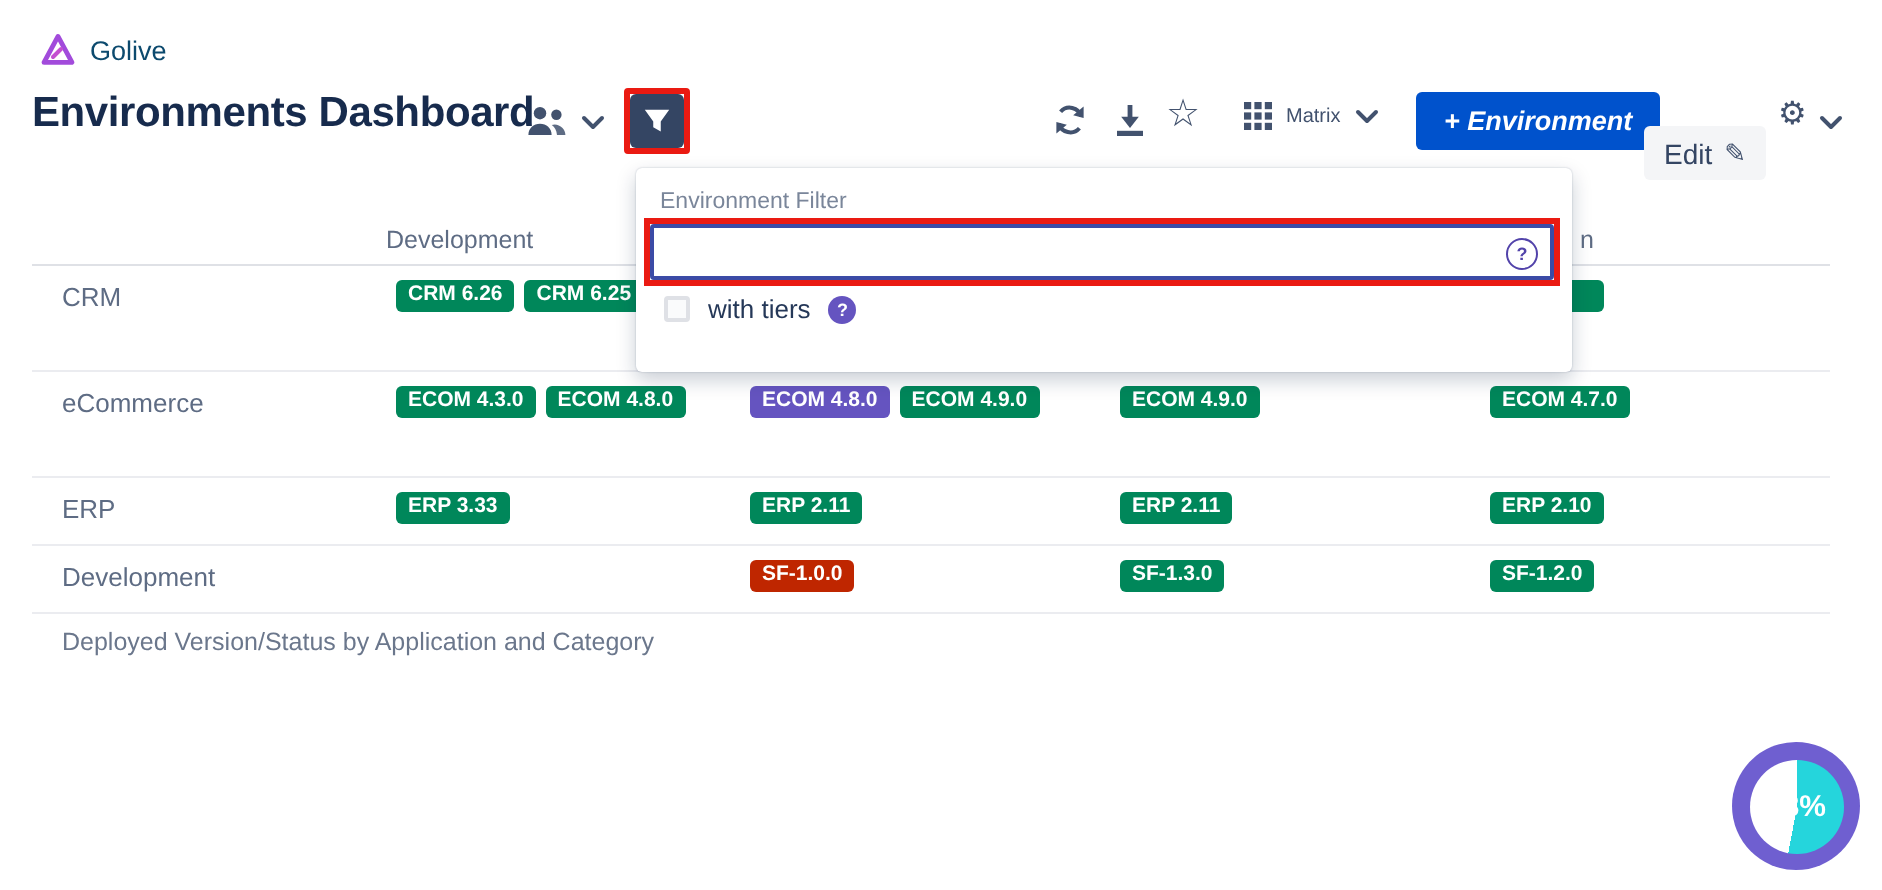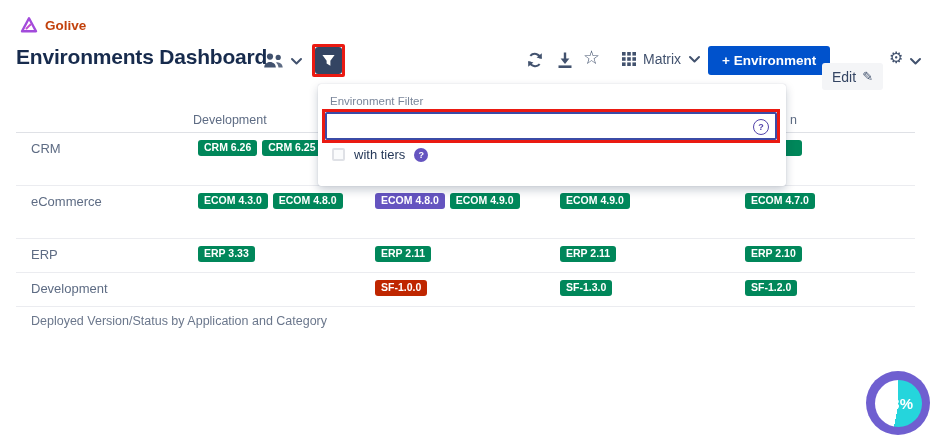--- a/index.html
+++ b/index.html
@@ -2,36 +2,36 @@
 <html style="--c-green: #00875A; --c-purple: #6554C0; --c-red: #BF2600; --c-accent_blue: #0052CC; --c-highlight_red: #EA1A12; --c-navy: #172B4D; --c-slate: #42526E; --c-muted: #6B778C; --c-logo_purple: #A24BDB; --c-ring_purple: #6F5FD0; --c-progress_cyan: #25D5DC; --c-input_border: #3B4BA6;"><head>
 <meta charset="utf-8">
 <style>
   html,body{margin:0;padding:0;background:#fff;}
   body{font-family:"Liberation Sans", sans-serif; -webkit-font-smoothing:antialiased;}
   #app{position:relative;width:941px;height:445px;background:#fff;overflow:hidden;}
 
   
   .crumb{position:absolute;left:20px;top:16px;display:flex;align-items:center;gap:7px;}
   .crumb .logo{width:18px;height:18px;display:inline-flex;}
-  .crumb .pname{font-size:13.5px;color:#c2410c;font-weight:bold;}
+  .crumb .pname{font-size:13.5px;color:#0c4a6e;}
 
   
   .ptitle{position:absolute;left:16px;top:45px;font-size:21px;font-weight:bold;color:#172B4D;letter-spacing:-0.2px;}
   .people{position:absolute;left:262px;top:51px;color:#42526E;}
   .chev1{position:absolute;left:290px;top:57px;color:#42526E;}
   .filterhl{position:absolute;left:312px;top:44px;border:3px solid var(--c-highlight_red);border-radius:2px;padding:0;}
   .filterbtn{width:27px;height:27px;background:#344563;border-radius:3px;display:flex;align-items:center;justify-content:center;cursor:pointer;}
 
   
   .tbicon{position:absolute;color:#42526E;cursor:pointer;}
   .star{font-size:19px;line-height:19px;}
   .gear{font-size:16px;line-height:16px;}
   .matrixsel{position:absolute;left:622px;top:51px;display:flex;align-items:center;gap:7px;color:#42526E;cursor:pointer;}
-  .matrixsel .mlabel{font-size:14px;}
-  .envbtn{position:absolute;left:708px;top:46px;height:29px;padding:0 14px;background:var(--c-accent_blue);color:#fff;border:none;border-radius:3px;font-size:13.5px;font-weight:bold;display:flex;align-items:center;cursor:pointer;font-family:inherit;}
+  .matrixsel .mlabel{font-size:10px;}
+  .envbtn{position:absolute;left:708px;top:46px;height:29px;padding:0 14px;background:var(--c-accent_blue);color:#fff;border:none;border-radius:3px;font-size:13.5px;font-weight:bold;display:flex;align-items:center;cursor:pointer;font-family:inherit;font-style:italic;}
   .editbtn{position:absolute;left:822px;top:47px;height:27px;padding:0 10px;background:#F4F5F7;color:#344563;border:none;border-radius:3px;font-size:14px;display:flex;align-items:center;gap:6px;cursor:pointer;font-family:inherit;margin-top:16px;}
   .editbtn .pencil{font-size:13px;color:#42526E;}
 
   
   .colhdr{position:absolute;top:113px;font-size:12.5px;color:#5E6C84;}
   .hline{position:absolute;left:16px;top:132px;width:899px;height:0;border-top:1px solid #DFE1E6;}
   #matrix-rows{position:absolute;left:16px;top:133px;width:899px;}
   .mrow{position:relative;border-bottom:1px solid #EBECF0;}
   .rlabel{position:absolute;left:15px;top:8px;font-size:13px;color:#5E6C84;}
   .cell{position:absolute;top:7px;display:flex;flex-direction:row;align-items:flex-start;gap:5px;}

